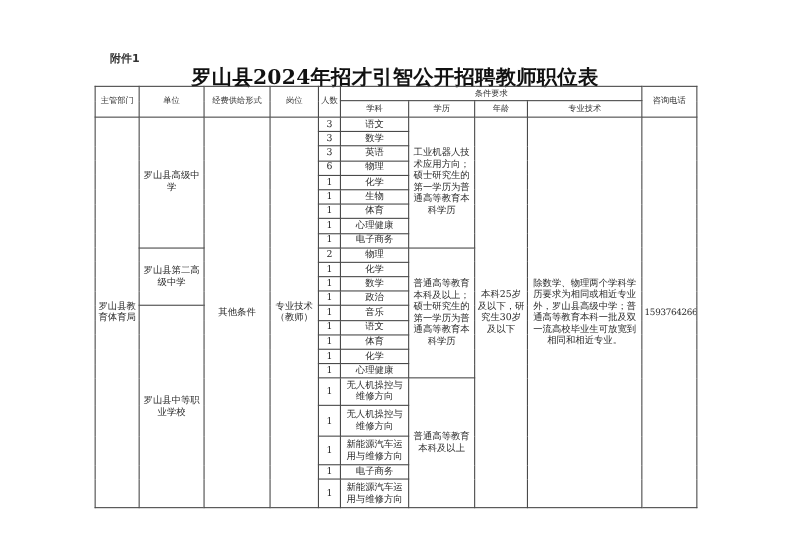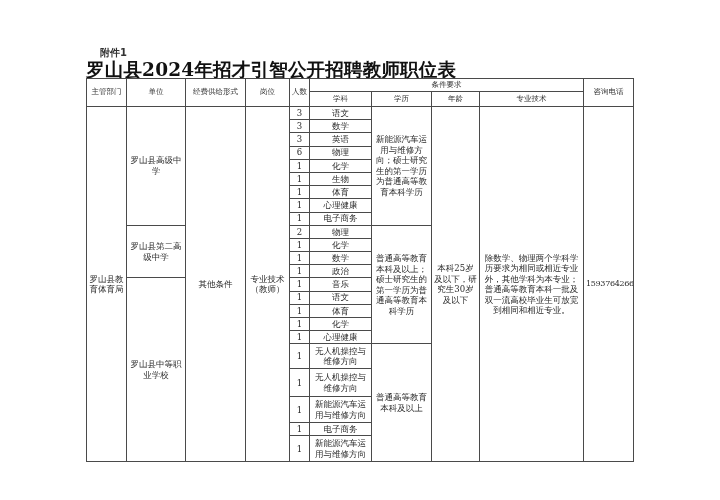--- a/index.html
+++ b/index.html
@@ -2,21 +2,21 @@
 <html><head>
   <meta charset="utf-8">
   <style>
     html, body { margin: 0; padding: 0; background: #ffffff; }
     body { width: 720px; height: 500px; position: relative; overflow: hidden; color: #222; }
     .attach {
       position: absolute; left: 100px; top: 46px;
       font-family: "DejaVu Sans", sans-serif; font-size: 10px; font-weight: bold; color: #333;
     }
     .title {
-      position: absolute; left: 86px; top: 57px; width: 546px; 
+      position: absolute; left: 86px; top: 57px; width: 546px; text-align: center;
       font-family: "DejaVu Serif", serif; font-size: 18.5px; font-weight: bold; color: #111;
       letter-spacing: 0.2px; white-space: nowrap;
     }
     table.jobs {
       position: absolute; left: 86px; top: 78px;
       border-collapse: collapse; table-layout: fixed; width: 547px;
       font-family: "DejaVu Serif", serif; font-size: 8.5px; line-height: 10.5px;
     }
     table.jobs td, table.jobs th {
       border: 1px solid #4a4a4a; padding: 0 2px; text-align: center; vertical-align: middle;
@@ -76,23 +76,23 @@
     </tr>
   </thead>
   <tbody>
     <tr class="r">
       <td rowspan="23">罗山县教育体育局</td>
       <td rowspan="9" class="unit">罗山县高级中学</td>
       <td rowspan="23">其他条件</td>
       <td rowspan="23">专业技术（教师）</td>
       <td class="num">3</td>
       <td class="subj">语文</td>
-      <td rowspan="9" class="edu">新能源汽车运用与维修方向；硕士研究生的第一学历为普通高等教育本科学历</td>
+      <td rowspan="9" class="edu">工业机器人技术应用方向；硕士研究生的第一学历为普通高等教育本科学历</td>
       <td rowspan="23">本科25岁及以下，研究生30岁及以下</td>
-      <td rowspan="23" class="other">除数学、物理两个学科学历要求为相同或相近专业外，其他学科为本专业；普通高等教育本科一批及双一流高校毕业生可放宽到相同和相近专业。</td>
+      <td rowspan="23" class="other">除数学、物理两个学科学历要求为相同或相近专业外，罗山县高级中学；普通高等教育本科一批及双一流高校毕业生可放宽到相同和相近专业。</td>
       <td rowspan="23" class="phone">15937642669</td>
     </tr>
     <tr class="r">
       <td class="num">3</td>
       <td class="subj">数学</td>
     </tr>
     <tr class="r">
       <td class="num">3</td>
       <td class="subj">英语</td>
     </tr>

